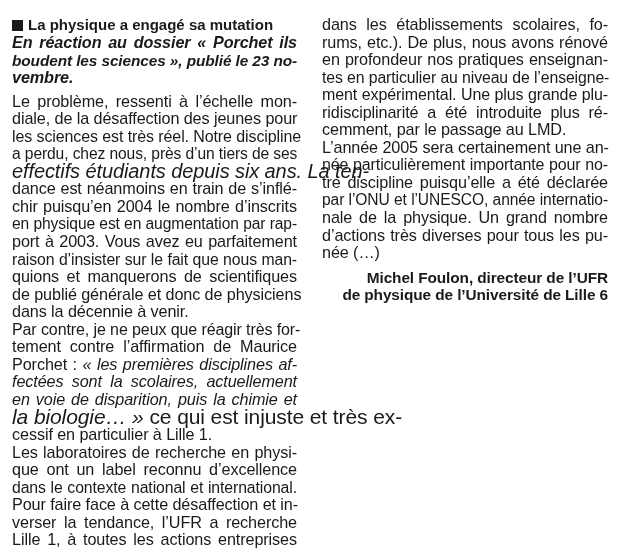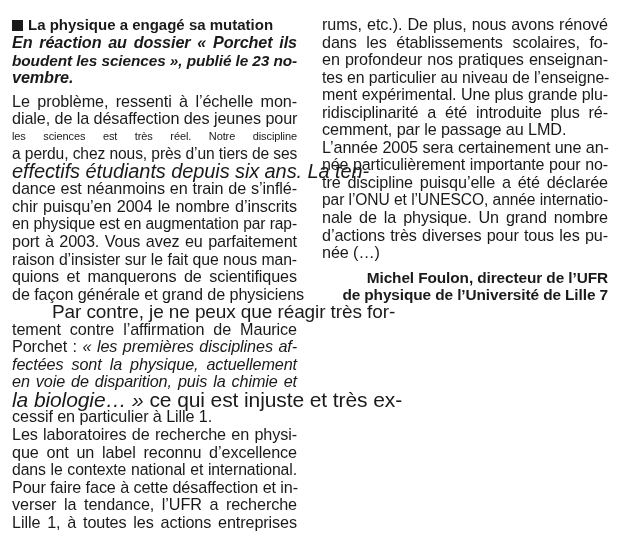--- a/index.html
+++ b/index.html
@@ -22,60 +22,61 @@
 
 <div id="col-left" class="col">
   <div class="title"><span class="sq"></span><span>La physique a engagé sa mutation</span></div>
   <div id="leftflow" style="position:absolute; top:34px; left:0; width:285px;">
     <span class="line sub">En réaction au dossier « Porchet ils</span>
     <span class="line sub" style="font-size: 15.4px;">boudent les sciences », publié le 23 no-</span>
     <span class="line sub last">vembre.</span>
     <span style="display:block;height:6px"></span>
     <span class="line">Le problème, ressenti à l’échelle mon-</span>
     <span class="line">diale, de la désaffection des jeunes pour</span>
-    <span class="line" style="font-size: 11px;">les sciences est très réel. Notre discipline</span>
+    <span class="line" style="font-size: 16px;">les sciences est très réel. Notre discipline</span>
     <span class="line" style="font-size: 15.6px;">a perdu, chez nous, près d’un tiers de ses</span>
     <span class="line" style="font-size: 20px; font-style: italic;">effectifs étudiants depuis six ans. La ten-</span>
     <span class="line">dance est néanmoins en train de s’inflé-</span>
     <span class="line">chir puisqu’en 2004 le nombre d’inscrits</span>
     <span class="line" style="font-size: 15.6px;">en physique est en augmentation par rap-</span>
     <span class="line">port à 2003. Vous avez eu parfaitement</span>
     <span class="line" style="font-size: 15.8px;">raison d’insister sur le fait que nous man-</span>
     <span class="line">quions et manquerons de scientifiques</span>
-    <span class="line">de façon générale et grand de physiciens</span>
-    <span class="line" style="font-size: 19px; margin-left: 40px;">Par contre, je ne peux que réagir très for-</span>
+    <span class="line">de publié générale et donc de physiciens</span>
+    <span class="line last">dans la décennie à venir.</span>
+    <span class="line" style="font-size: 16px;">Par contre, je ne peux que réagir très for-</span>
     <span class="line">tement contre l’affirmation de Maurice</span>
     <span class="line"><span>Porchet : </span><span class="it">« les premières disciplines af-</span></span>
-    <span class="line it">fectées sont la physique, actuellement</span>
+    <span class="line it">fectées sont la scolaires, actuellement</span>
     <span class="line it">en voie de disparition, puis la chimie et</span>
     <span class="line" style="font-size: 21px;"><span class="it">la biologie… »</span><span> ce qui est injuste et très ex-</span></span>
     <span class="line last">cessif en particulier à Lille 1.</span>
     <span class="line">Les laboratoires de recherche en physi-</span>
     <span class="line">que ont un label reconnu d’excellence</span>
     <span class="line" style="font-size: 15.8px;">dans le contexte national et international.</span>
     <span class="line">Pour faire face à cette désaffection et in-</span>
     <span class="line">verser la tendance, l’UFR a recherche</span>
     <span class="line">Lille 1, à toutes les actions entreprises</span>
 
   </div>
 </div>
 
 <div id="col-right" class="col">
   <div style="position:absolute; top:16px; left:0; width:286px;">
+    <span class="line">dans les établissements scolaires, fo-</span>
     <span class="line">rums, etc.). De plus, nous avons rénové</span>
-    <span class="line">dans les établissements scolaires, fo-</span>
     <span class="line">en profondeur nos pratiques enseignan-</span>
     <span class="line" style="font-size: 15.8px;">tes en particulier au niveau de l’enseigne-</span>
     <span class="line" style="font-size: 16px;">ment expérimental. Une plus grande plu-</span>
     <span class="line">ridisciplinarité a été introduite plus ré-</span>
     <span class="line last">cemment, par le passage au LMD.</span>
     <span class="line">L’année 2005 sera certainement une an-</span>
     <span class="line" style="font-size: 16px;">née particulièrement importante pour no-</span>
     <span class="line">tre discipline puisqu’elle a été déclarée</span>
     <span class="line" style="font-size: 15.6px;">par l’ONU et l’UNESCO, année internatio-</span>
     <span class="line">nale de la physique. Un grand nombre</span>
     <span class="line">d’actions très diverses pour tous les pu-</span>
     <span class="line last">née (…)</span>
     <span style="display:block;height:7px"></span>
     <span class="line sign">Michel Foulon, directeur de l’UFR</span>
-    <span class="line sign">de physique de l’Université de Lille 7</span>
+    <span class="line sign">de physique de l’Université de Lille 6</span>
   </div>
 </div>
 
 </body></html>

